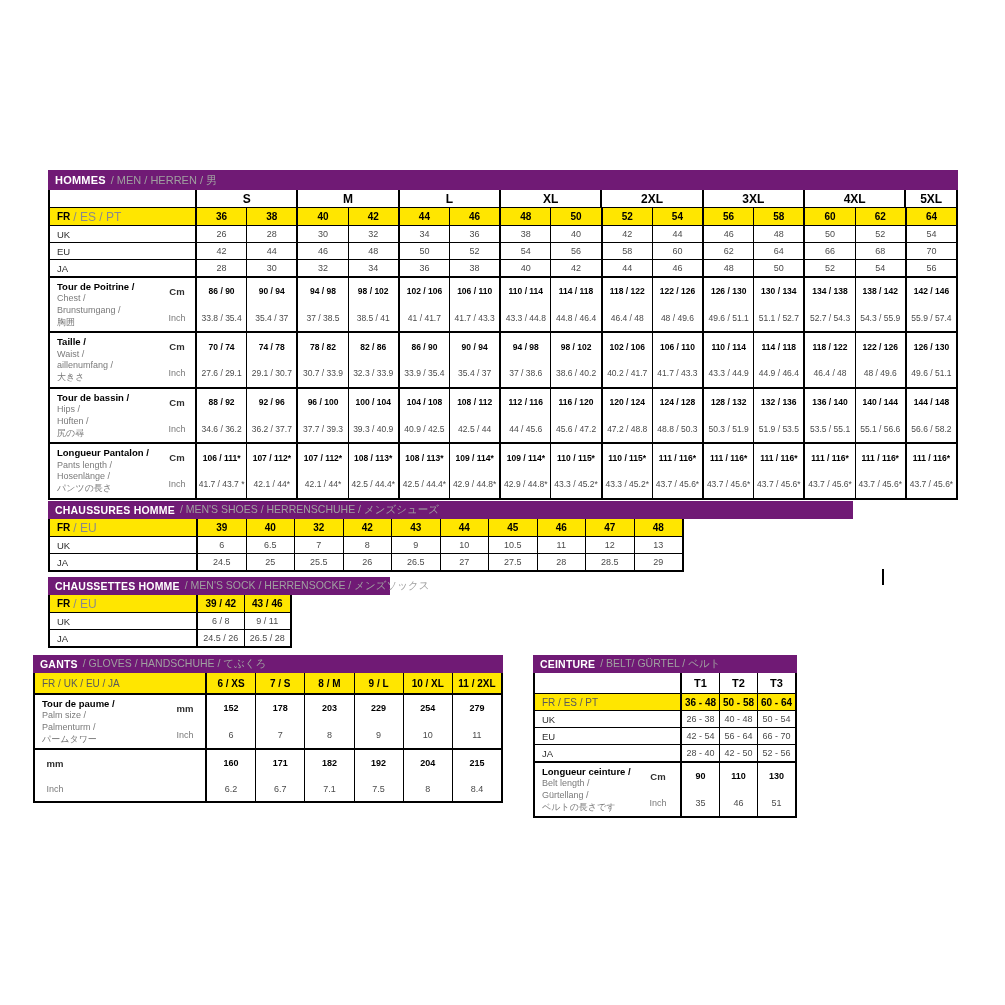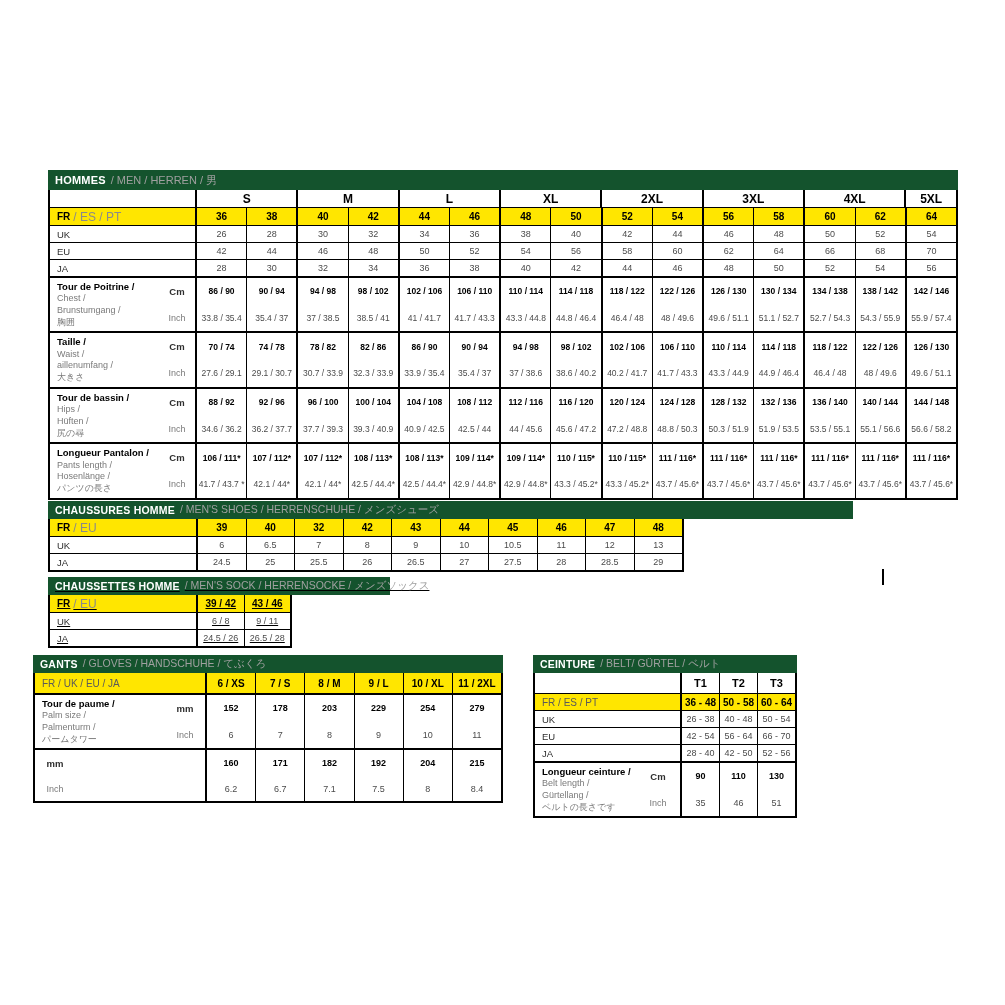--- a/index.html
+++ b/index.html
@@ -1,19 +1,19 @@
 <!DOCTYPE html>
 <html><head>
 <meta charset="utf-8">
 <style>
   * { box-sizing: border-box; margin: 0; padding: 0; }
   html,body { background:#fff; }
   body { width:1005px; height:1005px; position:relative; font-family:"Liberation Sans","DejaVu Sans",sans-serif; color:#000; }
   .section { position:absolute; }
-  .bar { background:#14532d; color:#fff; display:flex; align-items:center; gap:5px; padding:0 7px; white-space:nowrap; height:18px; font-size:10.5px; }
+  .bar { background:#701a75; color:#fff; display:flex; align-items:center; gap:5px; padding:0 7px; white-space:nowrap; height:18px; font-size:10.5px; }
   .bar.big { height:20px; font-size:11px; }
   .bar-main { font-weight:bold; letter-spacing:.2px; }
   .bar-sub { color:#a0a0a0; font-weight:normal; }
   .tbl { border:2px solid #000; border-top:none; background:#fff; }
   .row { display:flex; align-items:stretch; border-top:1px solid #000; }
   .tbl > .row:first-child { border-top:none; }
   .row.block { border-top:2px solid #000; }
   .lbl-cell { flex:0 0 var(--lblw); display:flex; align-items:center; padding-left:7px; font-size:9.5px; color:#2e2e2e; overflow:hidden; }
   .cells { display:flex; flex:1; min-width:0; }
   .cell { flex:1 1 0; min-width:0; border-left:1px solid #000; display:flex; align-items:center; justify-content:center; white-space:nowrap; overflow:hidden; }
@@ -524,21 +524,21 @@
           <div class="cell">27</div>
           <div class="cell">27.5</div>
           <div class="cell">28</div>
           <div class="cell">28.5</div>
           <div class="cell">29</div>
         </div>
     </div>
   </div>
 </div>
 
-<div class="section" style="left:48px; top:577px; width:244px;text-decoration:underline; --lblw:146px;">
+<div class="section" style="left:48px; top:577px; width:244px; --lblw:146px;">
   <div class="bar" style="width:342px;">
     <span class="bar-main">CHAUSSETTES HOMME</span>
     <span class="bar-sub">/ MEN'S SOCK / HERRENSOCKE / メンズソックス</span>
   </div>
   <div class="tbl">
     <div class="row yellow h17">
       <div class="lbl-cell frlbl">
         <span class="b">FR</span>
         <span class="g">/ EU</span>
       </div>

